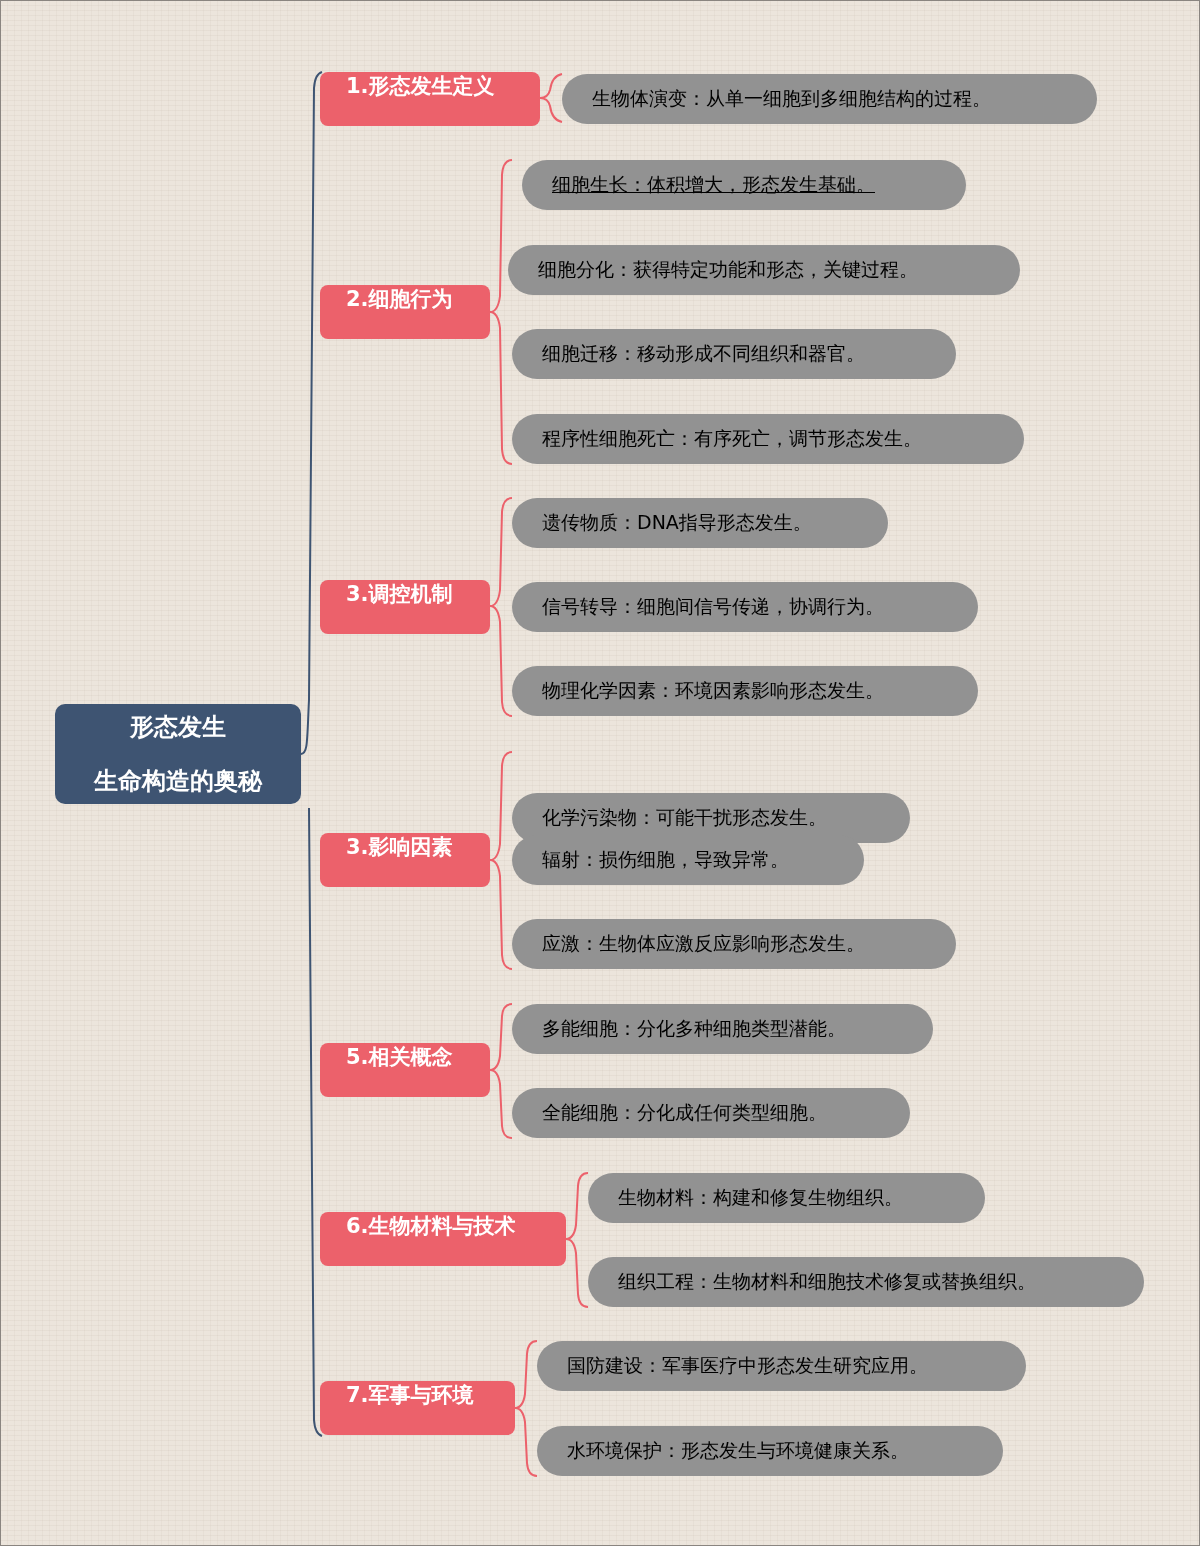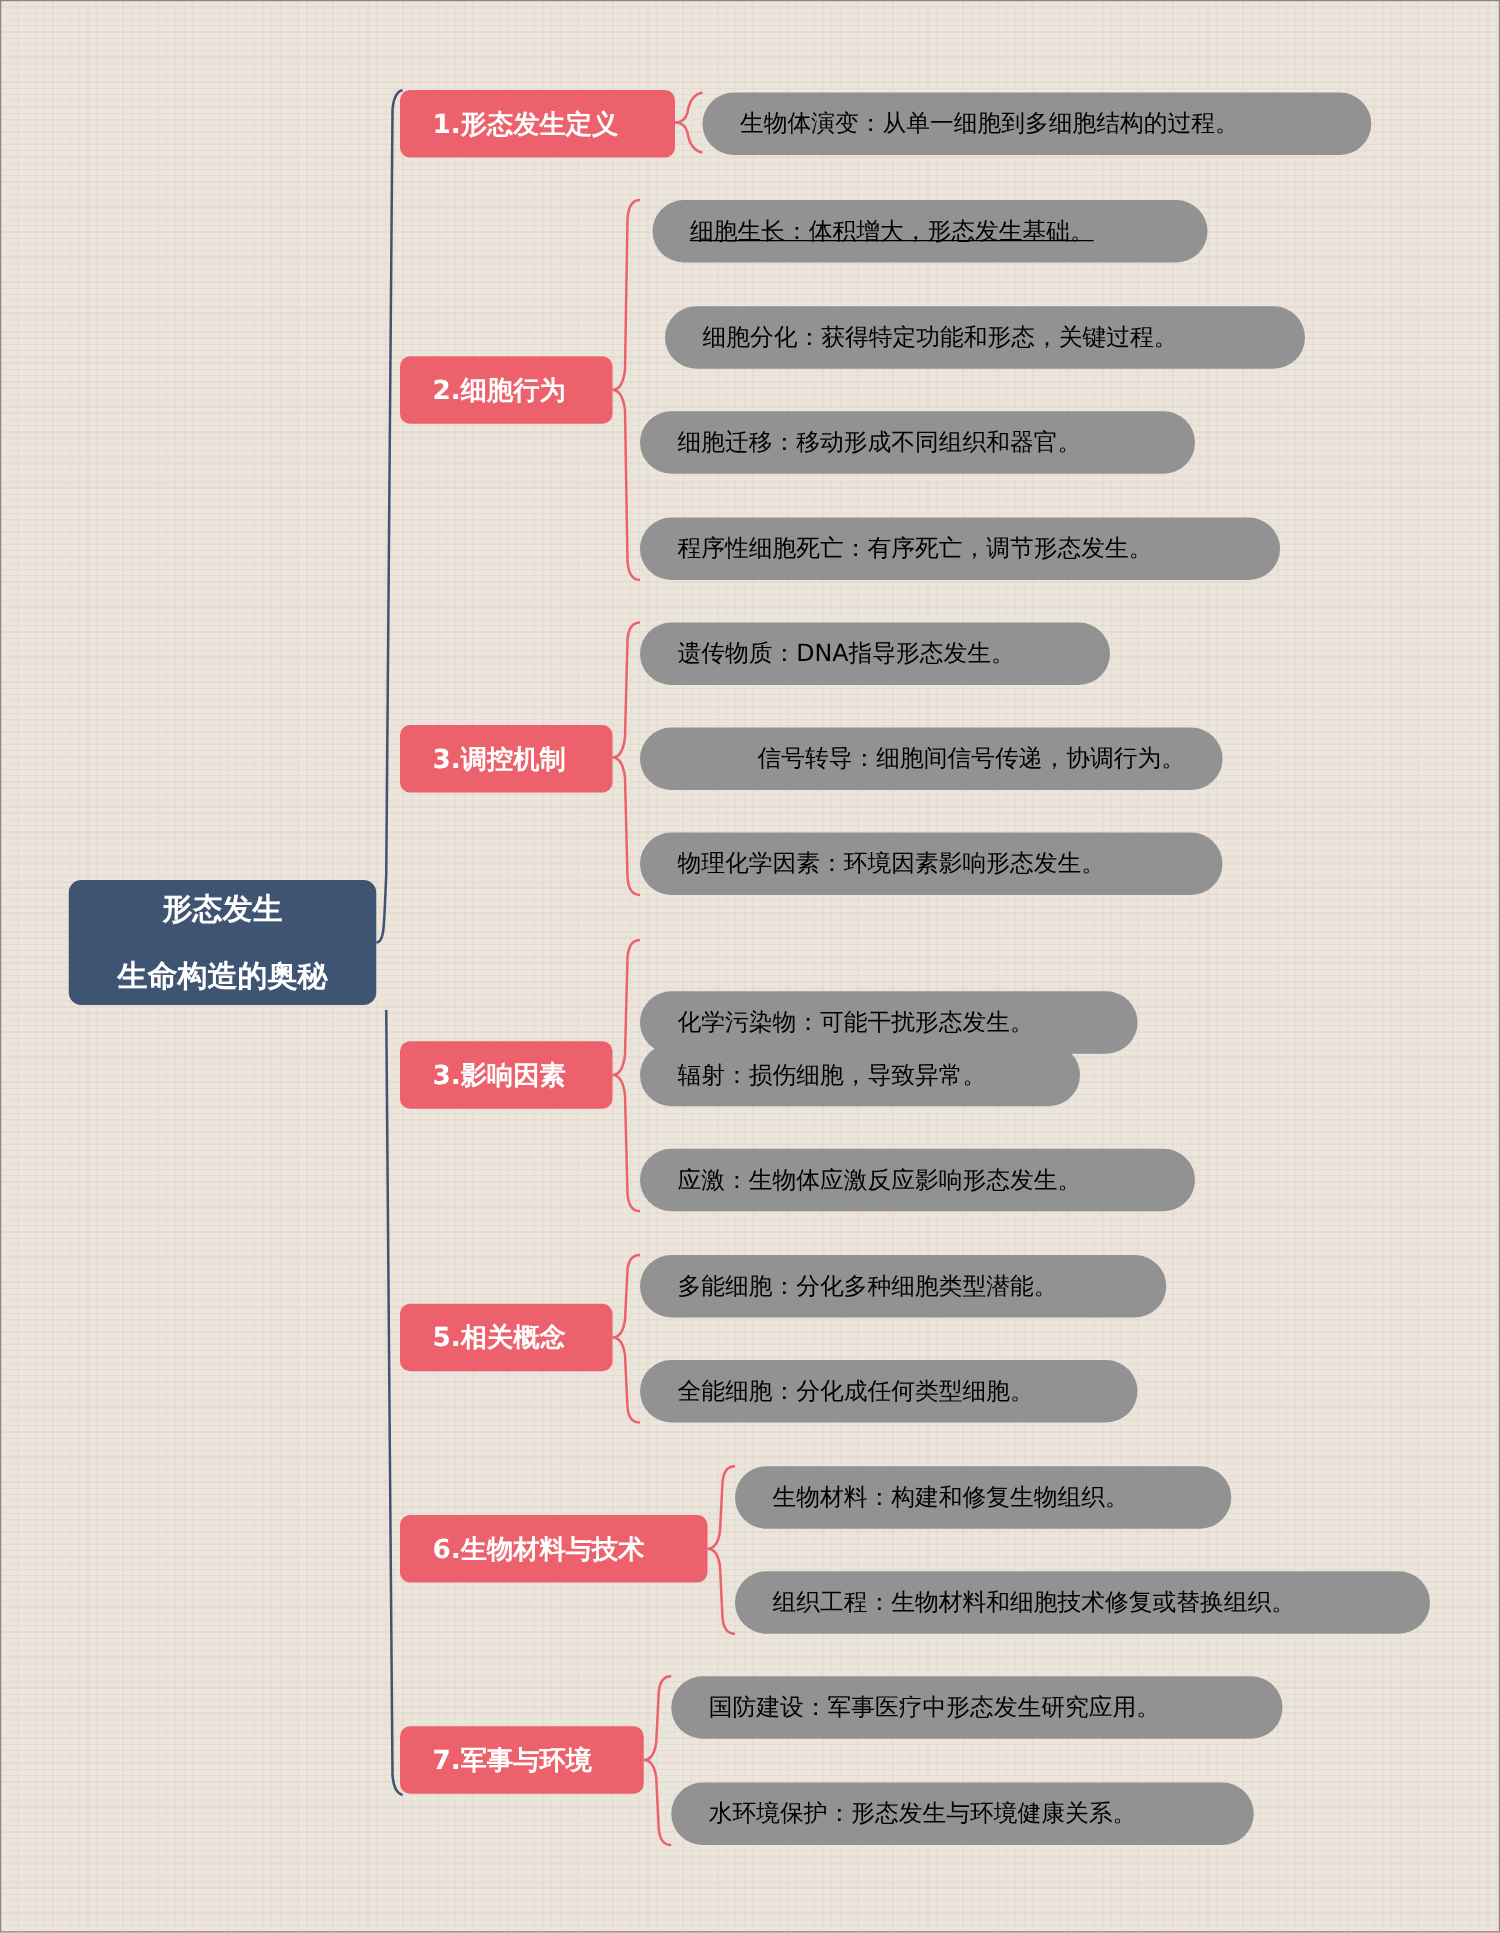--- a/index.html
+++ b/index.html
@@ -15,21 +15,21 @@
   svg.links { position: absolute; left: 0; top: 0; }
   .root {
     position: absolute; left: 55px; top: 704px; width: 246px; height: 100px;
     background: #3e5472; border-radius: 10px; color: #ffffff;
     display: flex; flex-direction: column; align-items: center; justify-content: center;
     font-size: 24px; font-weight: bold; line-height: 30px; text-align: center; gap: 24px;
   }
   .cat {
     position: absolute; left: 320px; height: 54px;
     background: #ec616b; border-radius: 8px; color: #ffffff;
-    font-size: 21px; font-weight: bold; display: flex; align-items: center;
+    font-size: 21px; font-weight: bold; display: flex; 
     padding: 0 26px; box-sizing: border-box; white-space: nowrap;
   }
   .leaf {
     position: absolute; height: 50px; background: #929292; border-radius: 25px;
     color: #000000; font-size: 19px; display: flex; align-items: center;
     padding: 0 30px; box-sizing: border-box; white-space: nowrap;
   }
 </style>
 </head>
 <body>
@@ -66,37 +66,37 @@
 <div class="leaf" style="left:562px;top:74px;width:535px;">
   <span>生物体演变：从单一细胞到多细胞结构的过程。</span>
 </div>
 
 <div class="cat" style="top:285px;width:170px;">
   <span>2.细胞行为</span>
 </div>
 <div class="leaf" style="left:522px;top:160px;width:444px;text-decoration:underline;">
   <span>细胞生长：体积增大，形态发生基础。</span>
 </div>
-<div class="leaf" style="left:532px;top:245px;width:512px;align-items:center;">
+<div class="leaf" style="left:508px;top:245px;width:512px;align-items:center;">
   <span>细胞分化：获得特定功能和形态，关键过程。</span>
 </div>
 <div class="leaf" style="left:512px;top:329px;width:444px;">
   <span>细胞迁移：移动形成不同组织和器官。</span>
 </div>
 <div class="leaf" style="left:512px;top:414px;width:512px;">
   <span>程序性细胞死亡：有序死亡，调节形态发生。</span>
 </div>
 
 <div class="cat" style="top:580px;width:170px;">
   <span>3.调控机制</span>
 </div>
 <div class="leaf" style="left:512px;top:498px;width:376px;">
   <span>遗传物质：DNA指导形态发生。</span>
 </div>
-<div class="leaf" style="left:512px;top:582px;width:466px;justify-content:flex-end;">
+<div class="leaf" style="left:512px;top:582px;width:466px;">
   <span>信号转导：细胞间信号传递，协调行为。</span>
 </div>
 <div class="leaf" style="left:512px;top:666px;width:466px;">
   <span>物理化学因素：环境因素影响形态发生。</span>
 </div>
 
 <div class="cat" style="top:833px;width:170px;">
   <span>3.影响因素</span>
 </div>
 <div class="leaf" style="left:512px;top:751px;width:398px;margin-top:42px;">

